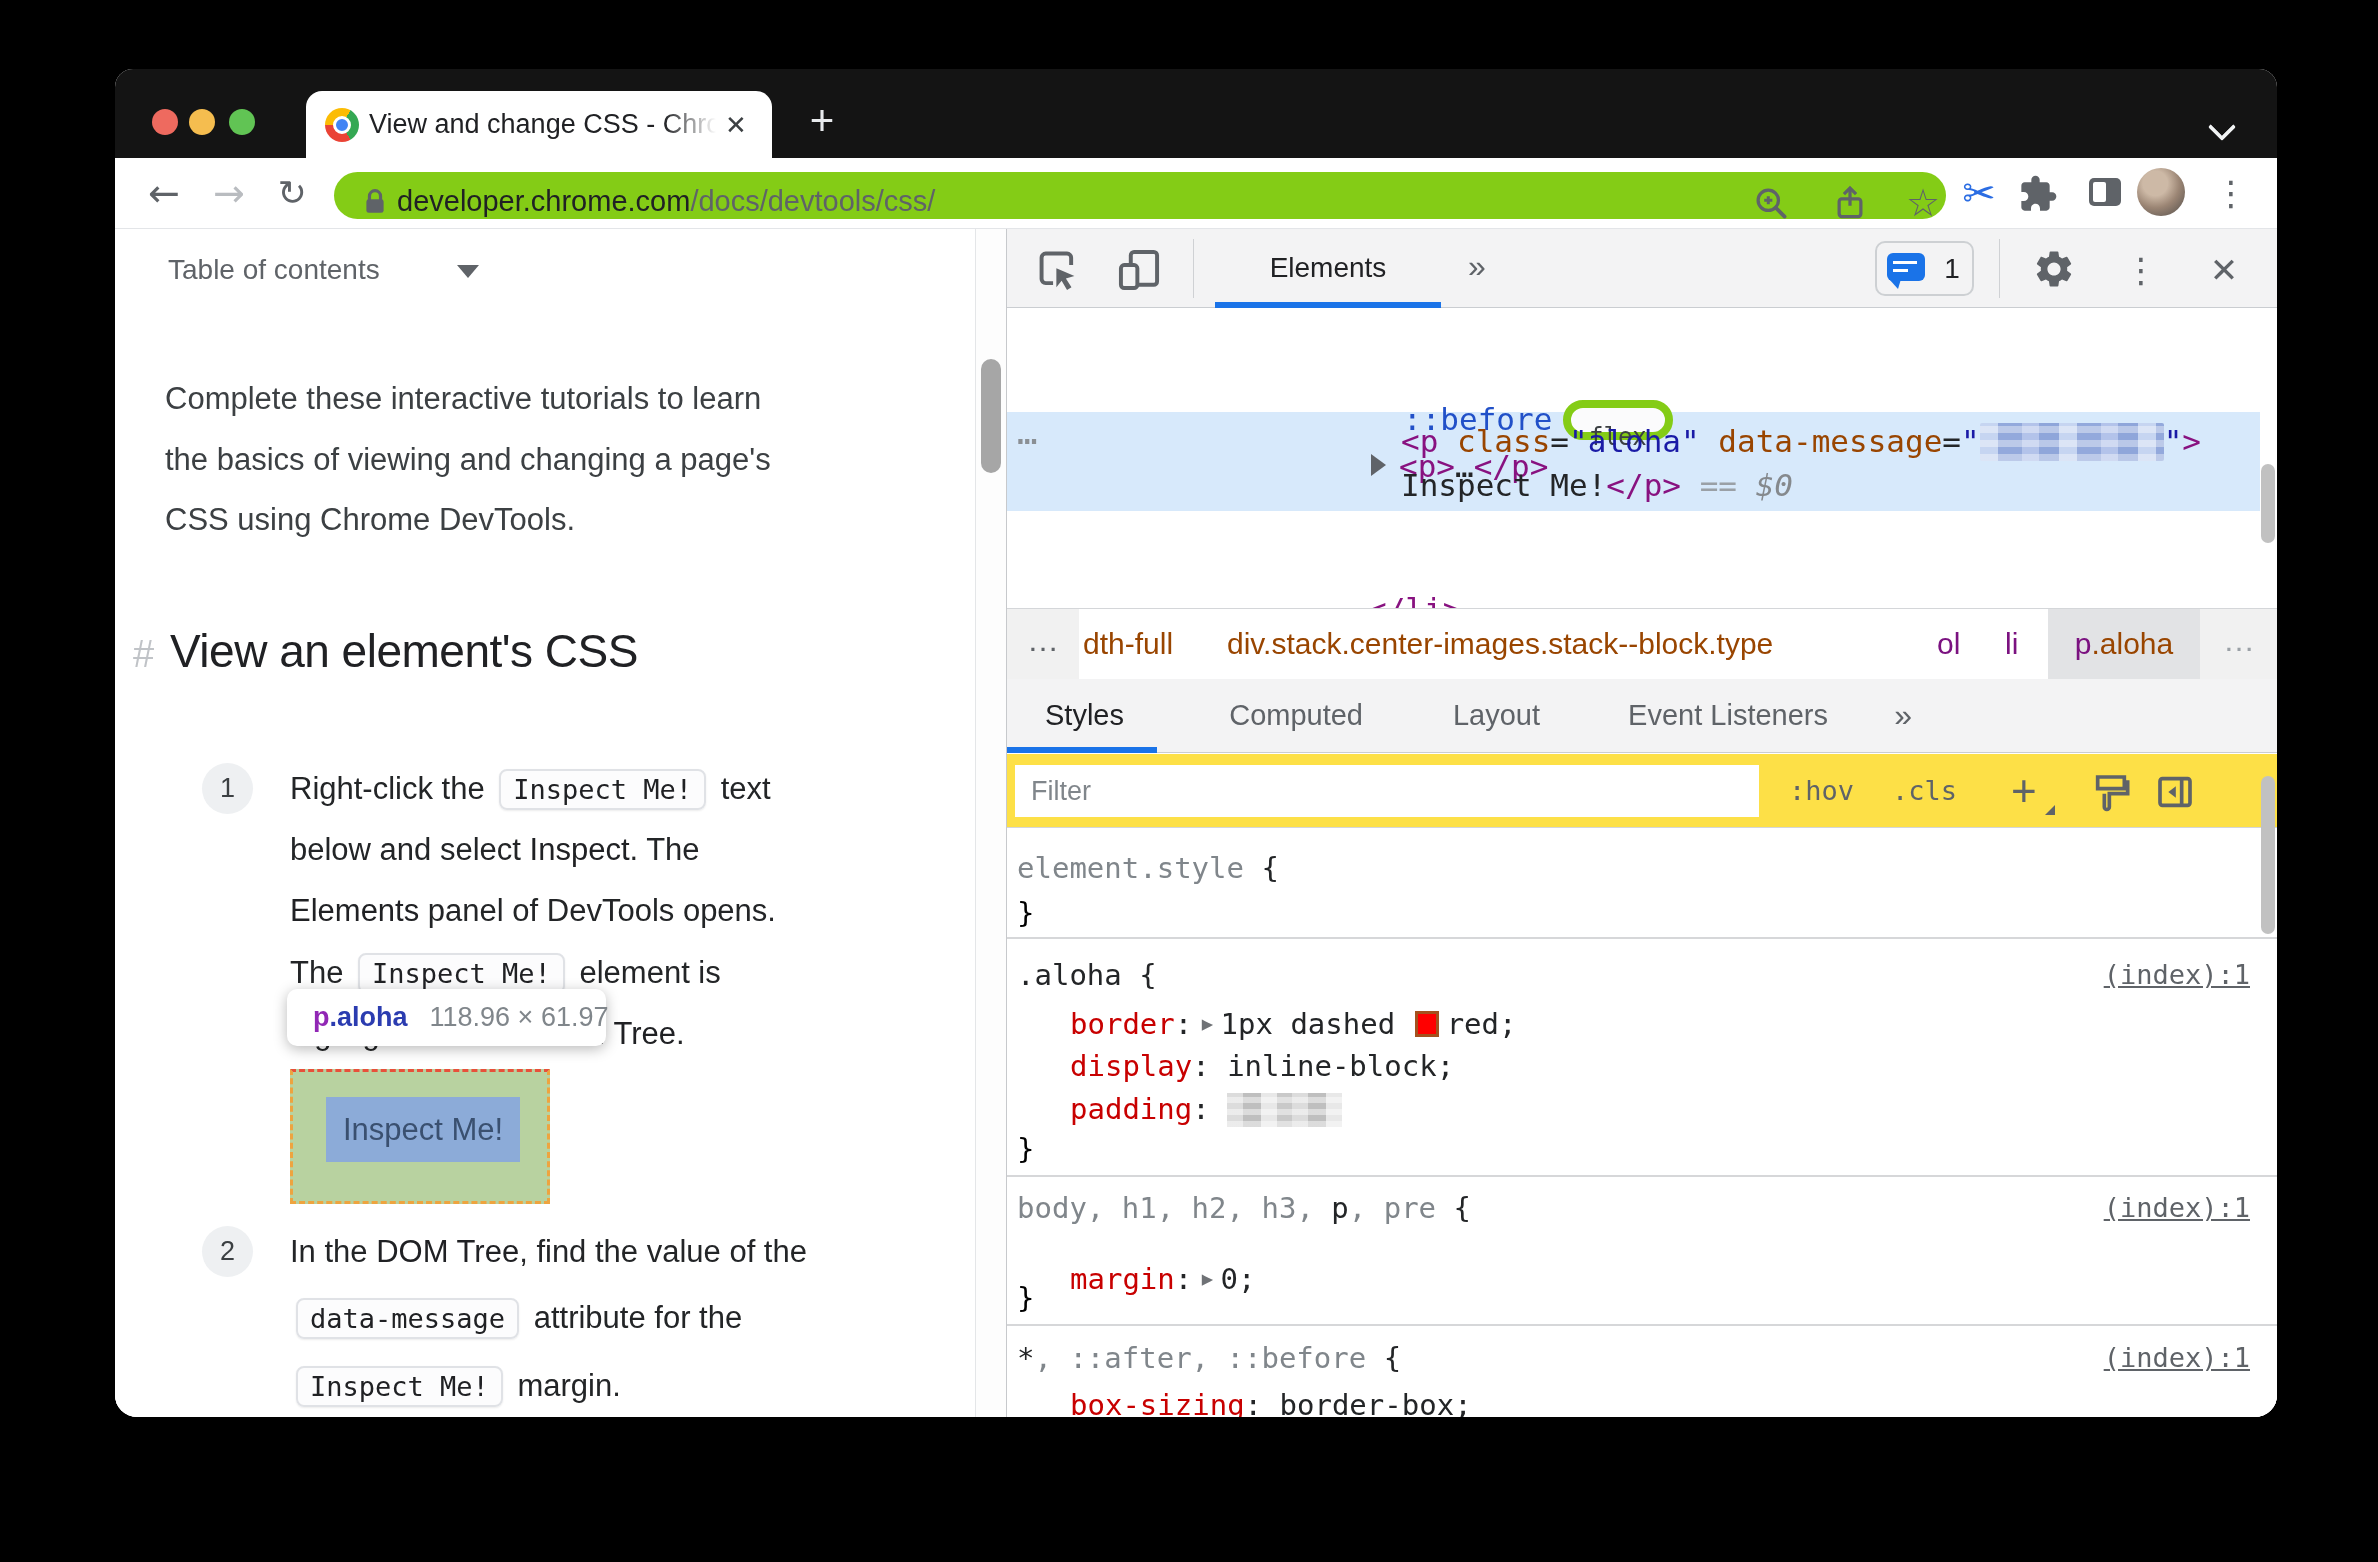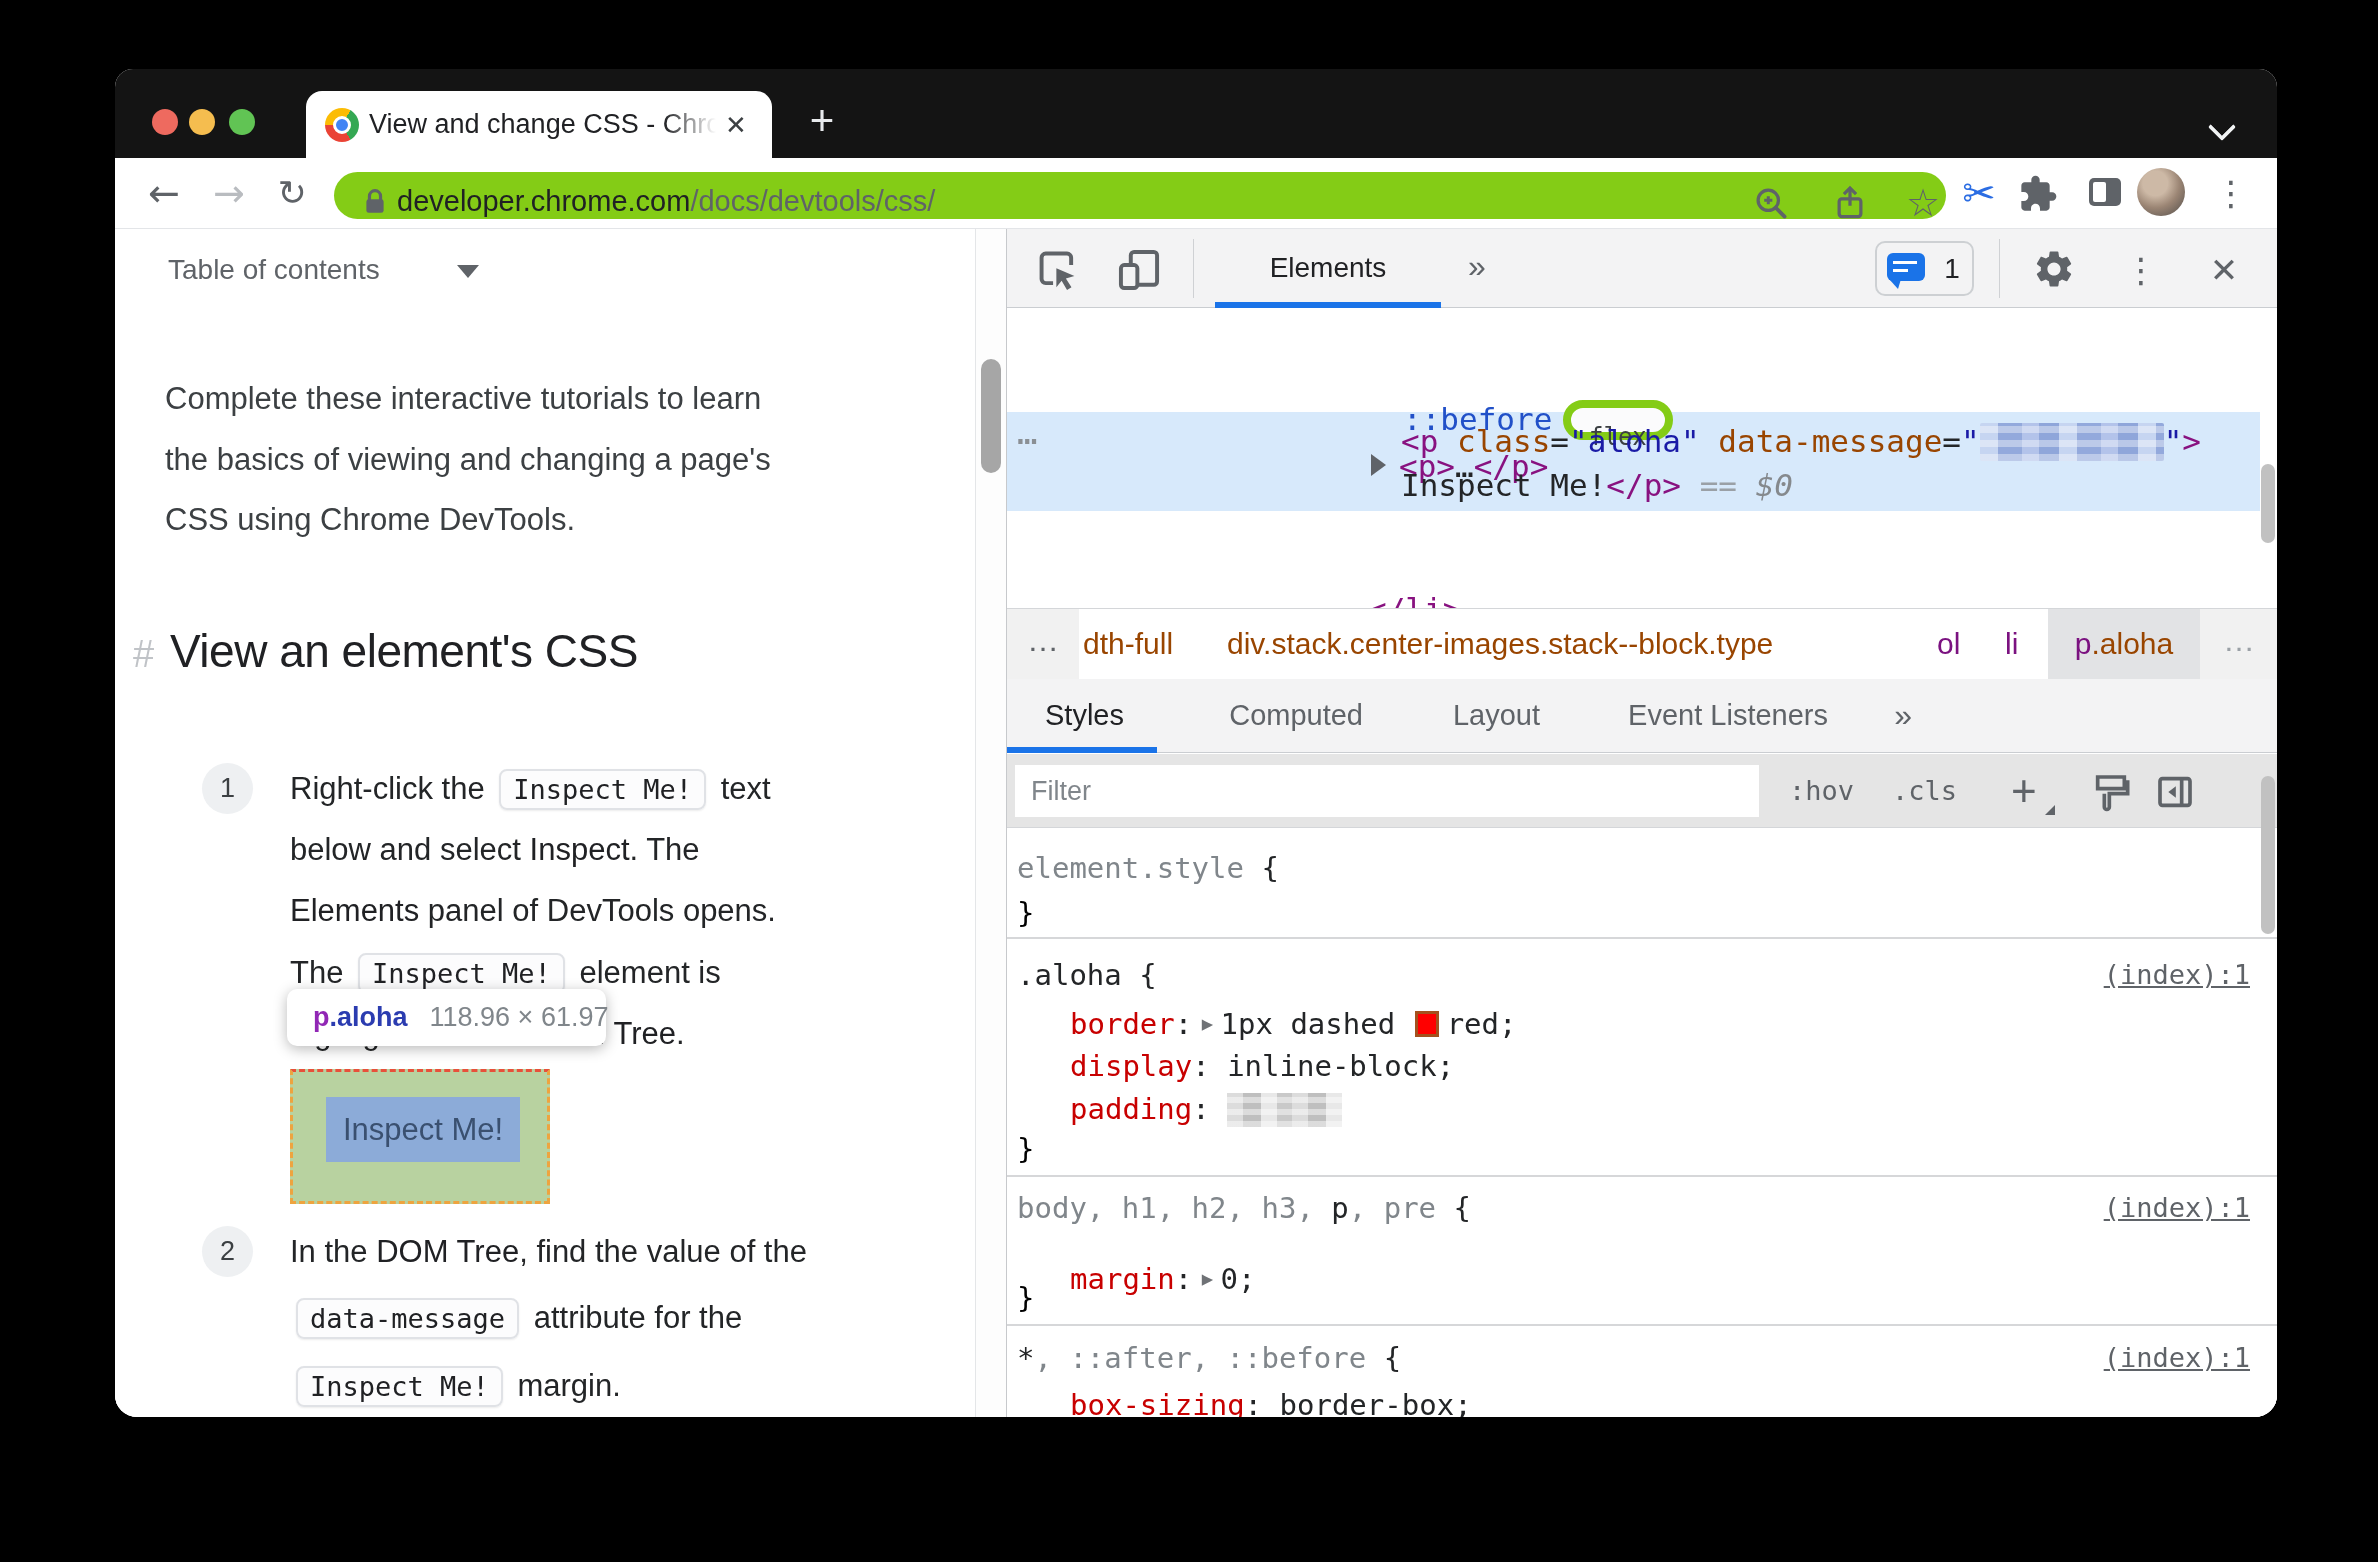--- a/index.html
+++ b/index.html
@@ -125,21 +125,21 @@
   .tk-tag2{color:#7b1280;}
   .crumb-sel{position:absolute;left:1041px;top:0;width:152px;height:70px;background:#e2e3e5;text-align:center;}
 
   
   .styletabs{position:absolute;left:0;top:450px;width:1271px;height:74px;background:#f3f3f4;border-bottom:1px solid #cacdd1;box-sizing:border-box;}
   .stab{position:absolute;top:0;height:73px;line-height:73px;text-align:right;font-size:29px;color:#5f6368;white-space:nowrap;}
   .stab.active{color:#202124;}
   .st-underline{position:absolute;left:0;top:68px;width:150px;height:6px;background:#1a73e8;}
 
   
-  .filterbar{position:absolute;left:0;top:525px;width:1271px;height:74px;background:#e5e5e5;border-bottom:1px solid #d4d6d9;box-sizing:border-box;}
+  .filterbar{position:absolute;left:0;top:525px;width:1271px;height:74px;background:#fde047;border-bottom:1px solid #d4d6d9;box-sizing:border-box;}
   .filter-input{position:absolute;left:8px;top:11px;width:744px;height:52px;background:#fff;border:none;font-size:27px;color:#80868b;padding:0 16px;box-sizing:border-box;font-family:"Liberation Sans",sans-serif;}
   .filter-input::placeholder{color:#80868b;opacity:1;}
   .flabel{position:absolute;top:0;height:73px;line-height:73px;font-size:27px;color:#5f6368;font-family:"DejaVu Sans Mono",monospace;}
   .f-hov{left:782px;}
   .f-cls{left:885px;}
   .f-plus{left:1004px;font-size:44px;font-family:"Liberation Sans",sans-serif;font-weight:300;}
   .f-plus-corner{position:absolute;left:1038px;top:51px;width:0;height:0;border-left:10px solid transparent;border-bottom:10px solid #5f6368;}
   .f-ico{position:absolute;top:18px;width:40px;height:40px;}
   .f-brush{left:1084px;}
   .f-panel{left:1148px;}

